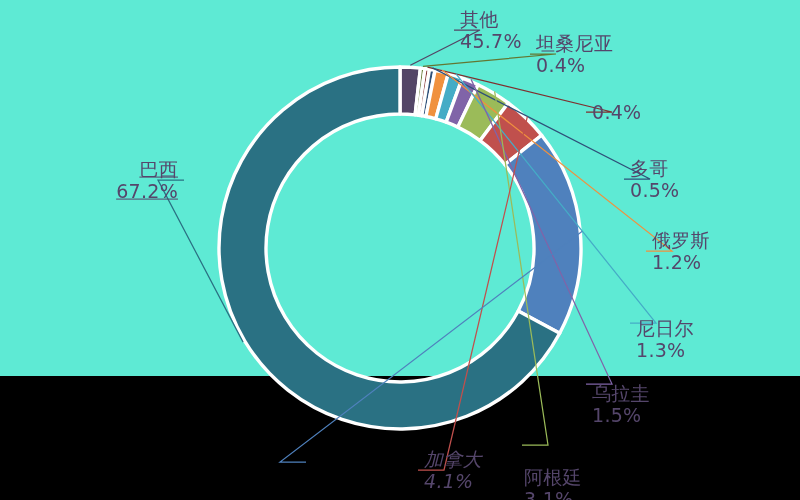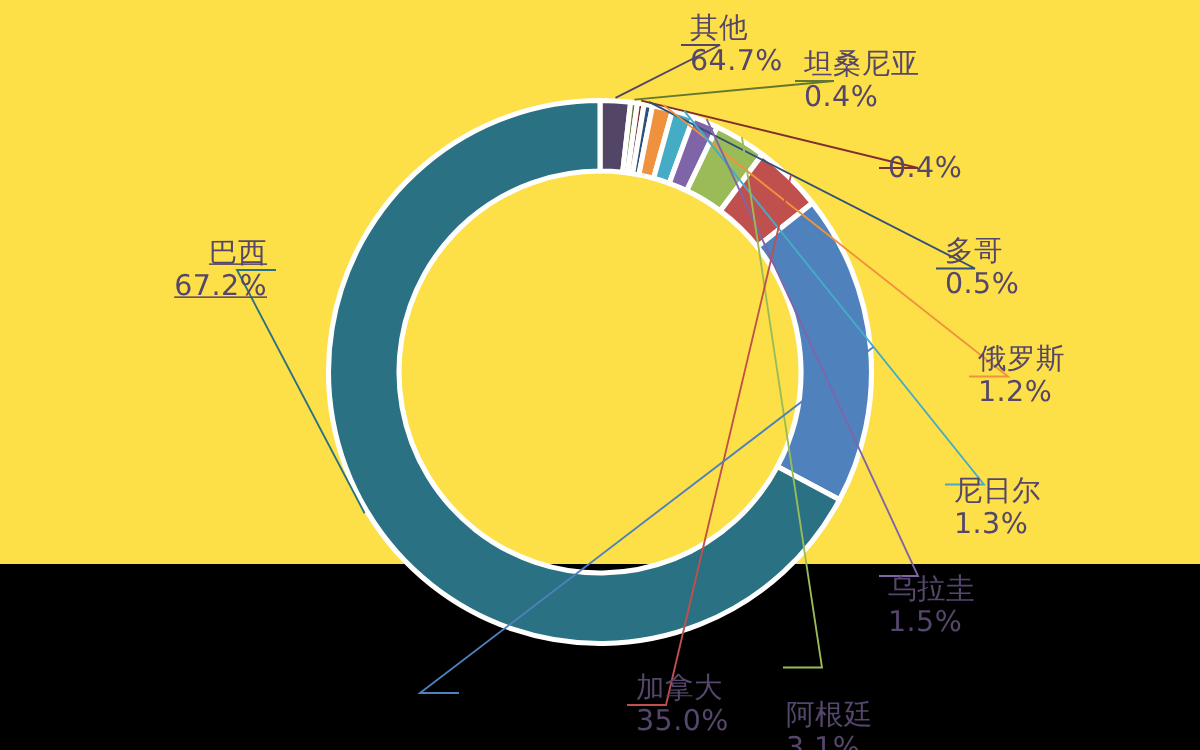--- a/index.html
+++ b/index.html
@@ -11,21 +11,21 @@
   body {
     width: 800px;
     height: 500px;
     overflow: hidden;
     font-family: "DejaVu Sans", sans-serif;
   }
   #chart-root {
     position: relative;
     width: 800px;
     height: 376px;
-    background: #fde047;
+    background: #5eead4;
   }
   svg#donut-svg {
     position: absolute;
     left: 0;
     top: 0;
     width: 800px;
     height: 500px;
     display: block;
   }
   .label-group {
@@ -72,21 +72,21 @@
         <path d="M 471.09 79.37 L 612.00 384.00 L 586.00 384.00" fill="none" stroke="#8064a8" stroke-width="1.25"></path>
         <path d="M 494.63 91.37 L 548.00 445.00 L 522.00 445.00" fill="none" stroke="#9bbb59" stroke-width="1.25"></path>
         <path d="M 527.35 116.58 L 444.00 470.00 L 418.00 470.00" fill="none" stroke="#c0504d" stroke-width="1.25"></path>
         <path d="M 582.24 231.35 L 280.00 462.00 L 306.00 462.00" fill="none" stroke="#4f81bd" stroke-width="1.25"></path>
         <path d="M 243.07 342.14 L 158.00 180.00 L 184.00 180.00" fill="none" stroke="#2a7183" stroke-width="1.25"></path>
       </g>
   </svg>
 
   <div class="label-group anchor-start" style="left:460px; top:30px;">
     <span class="label-name">其他</span>
-    <span class="label-pct">64.7%</span>
+    <span class="label-pct">45.7%</span>
   </div>
 
   <div class="label-group anchor-start" style="left:536px; top:54px;">
     <span class="label-name">坦桑尼亚</span>
     <span class="label-pct">0.4%</span>
   </div>
 
   <div class="label-group anchor-start" style="left:592px; top:112px;">
     <span class="label-pct">0.4%</span>
   </div>
@@ -109,23 +109,23 @@
   <div class="label-group anchor-start" style="left:592px; top:384px;margin-top:20px;">
     <span class="label-name">乌拉圭</span>
     <span class="label-pct">1.5%</span>
   </div>
 
   <div class="label-group anchor-start" style="left:524px; top:445px;margin-top:43px;">
     <span class="label-name">阿根廷</span>
     <span class="label-pct">3.1%</span>
   </div>
 
-  <div class="label-group anchor-start" style="left:424px; top:470px;">
+  <div class="label-group anchor-start" style="left:424px; top:470px;font-style:italic;">
     <span class="label-name">加拿大</span>
-    <span class="label-pct">35.0%</span>
+    <span class="label-pct">4.1%</span>
   </div>
 
 
   <div class="label-group anchor-end" style="left:178px; top:180px;text-decoration:underline;">
     <span class="label-name">巴西</span>
     <span class="label-pct">67.2%</span>
   </div>
 
 </div>
 

